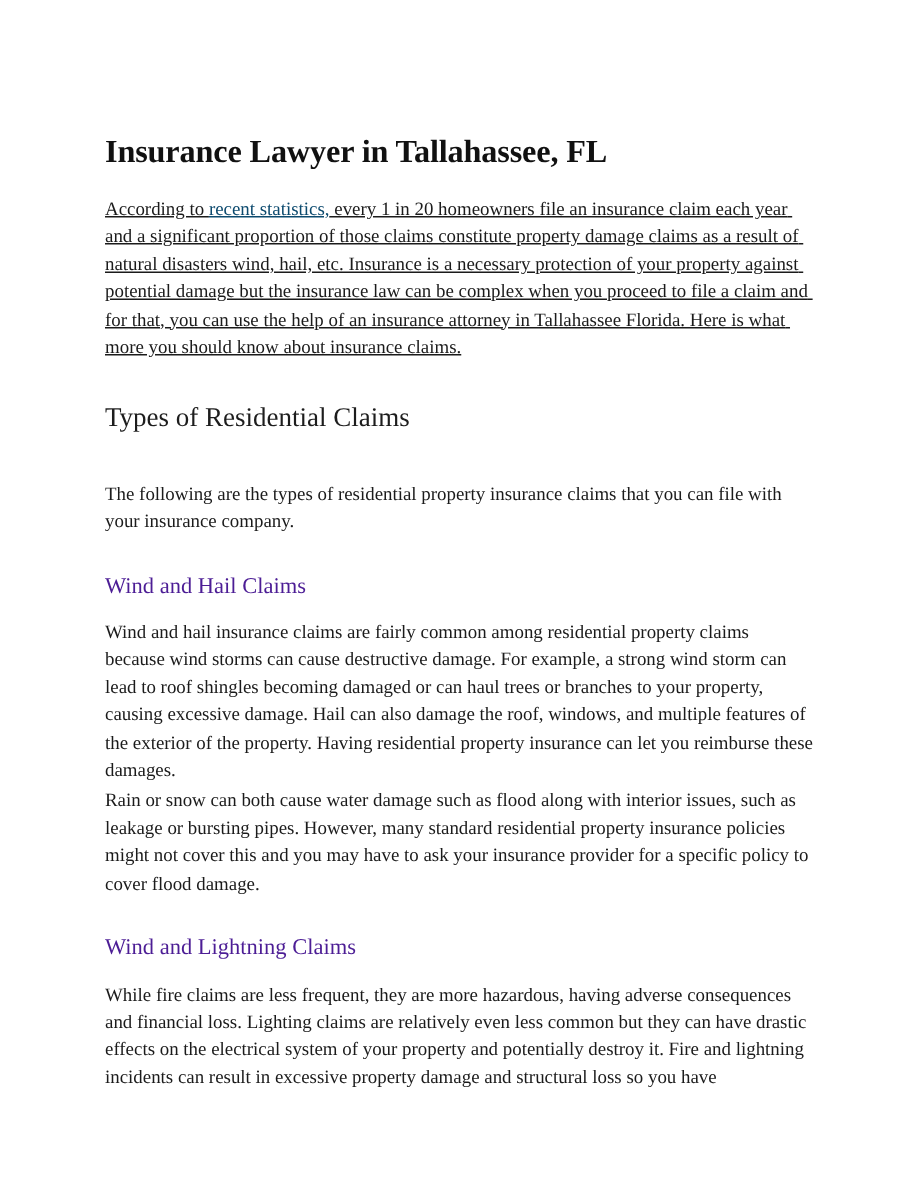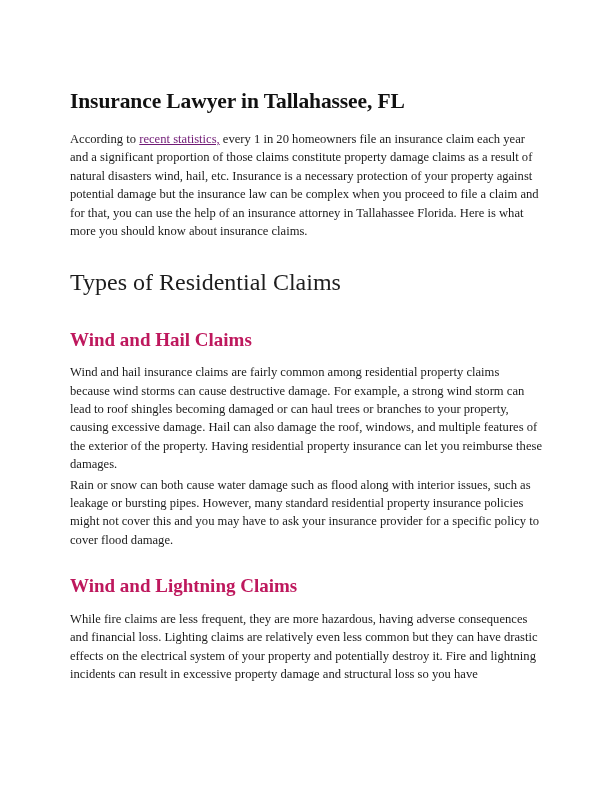--- a/index.html
+++ b/index.html
@@ -28,63 +28,64 @@
     font-size: 21.5px;
     font-weight: bold;
     color: #111111;
     letter-spacing: -0.1px;
     line-height: 1.25;
     margin: 0 0 15px 0;
   }
 
   .h2 {
     font-family: "Liberation Serif", "DejaVu Serif", serif;
-    font-size: 24px;
+    font-size: 18px;
     font-weight: normal;
     color: #1d1d1d;
     line-height: 1.3;
     margin: 27px 0 29px 0;
   }
 
   .h3 {
     font-family: "Liberation Serif", "DejaVu Serif", serif;
-    font-size: 19px;
-    font-weight: bold;
-    color: #be185d;
+    font-size: 15px;
+    font-weight: normal;
+    color: #4c1d95;
     line-height: 1.3;
     margin: 25px 0 11px 0;
   }
 
   p.body-text {
     font-family: "Liberation Serif", "DejaVu Serif", serif;
     font-size: 12.6px;
     font-weight: normal;
     color: #1b1b1b;
     line-height: 18.4px;
     margin: 0 0 2px 0;
     text-align: left;
   }
 
   a.inline-link {
-    color: #701a75;
+    color: #0c4a6e;
   }
 
-  .run { white-space: pre-wrap; }
+  .run { white-space: pre-wrap; text-decoration: underline; }
 </style>
 </head>
 <body>
 
 <div class="page">
 
   <h1 class="doc-title">Insurance Lawyer in Tallahassee, FL</h1>
 
   <p class="body-text"><span class="run">According to </span><a class="inline-link" href="#">recent statistics,</a><span class="run"> every 1 in 20 homeowners file an insurance claim each year and a significant proportion of those claims constitute property damage claims as a result of natural disasters wind, hail, etc. Insurance is a necessary protection of your property against potential damage but the insurance law can be complex when you proceed to file a claim and for that, you can use the help of an insurance attorney in Tallahassee Florida. Here is what more you should know about insurance claims.</span></p>
 
   <h2 class="h2">Types of Residential Claims</h2>
 
+  <p class="body-text">The following are the types of residential property insurance claims that you can file with your insurance company.</p>
 
   <h3 class="h3">Wind and Hail Claims</h3>
 
   <p class="body-text">Wind and hail insurance claims are fairly common among residential property claims because wind storms can cause destructive damage. For example, a strong wind storm can lead to roof shingles becoming damaged or can haul trees or branches to your property, causing excessive damage. Hail can also damage the roof, windows, and multiple features of the exterior of the property. Having residential property insurance can let you reimburse these damages.</p>
 
 
   <p class="body-text">Rain or snow can both cause water damage such as flood along with interior issues, such as leakage or bursting pipes. However, many standard residential property insurance policies might not cover this and you may have to ask your insurance provider for a specific policy to cover flood damage.</p>
 
   <h3 class="h3">Wind and Lightning Claims</h3>
 

